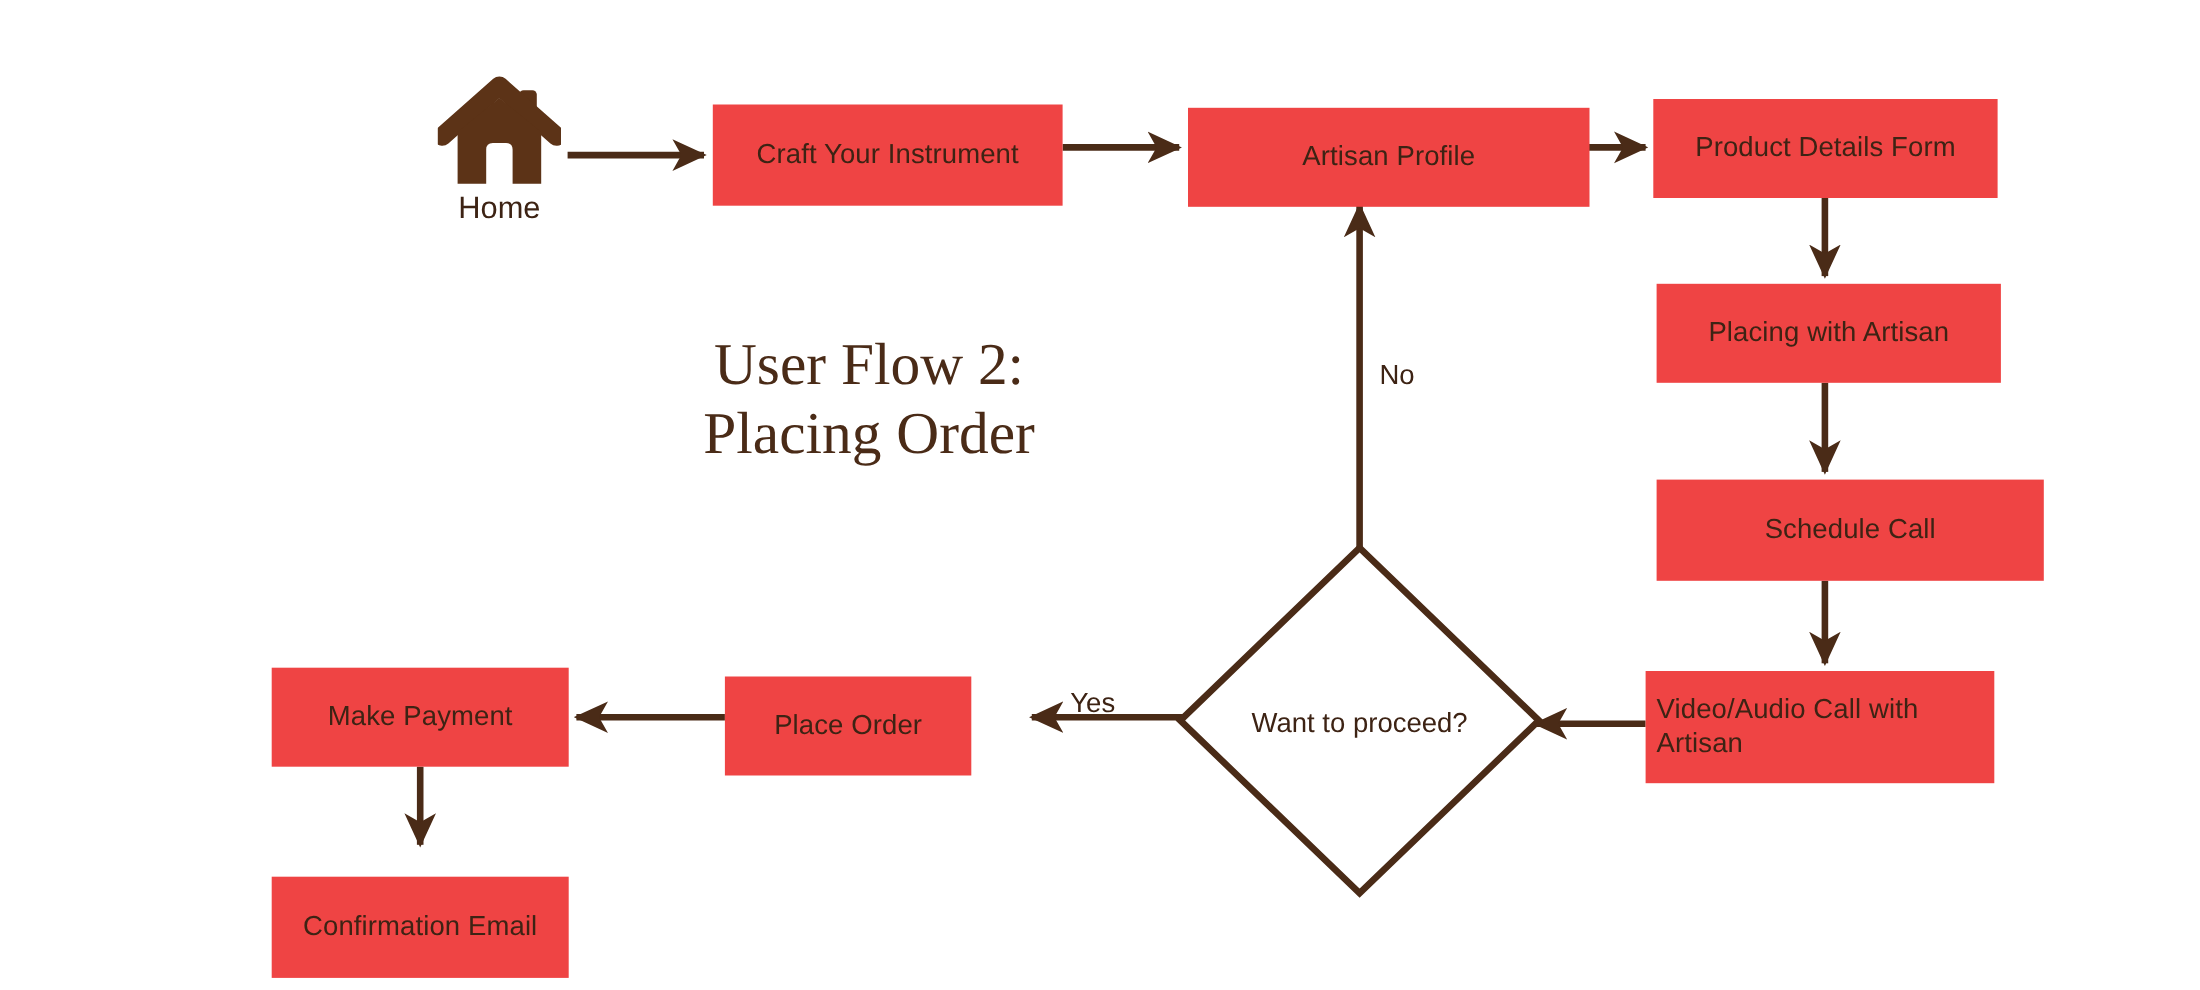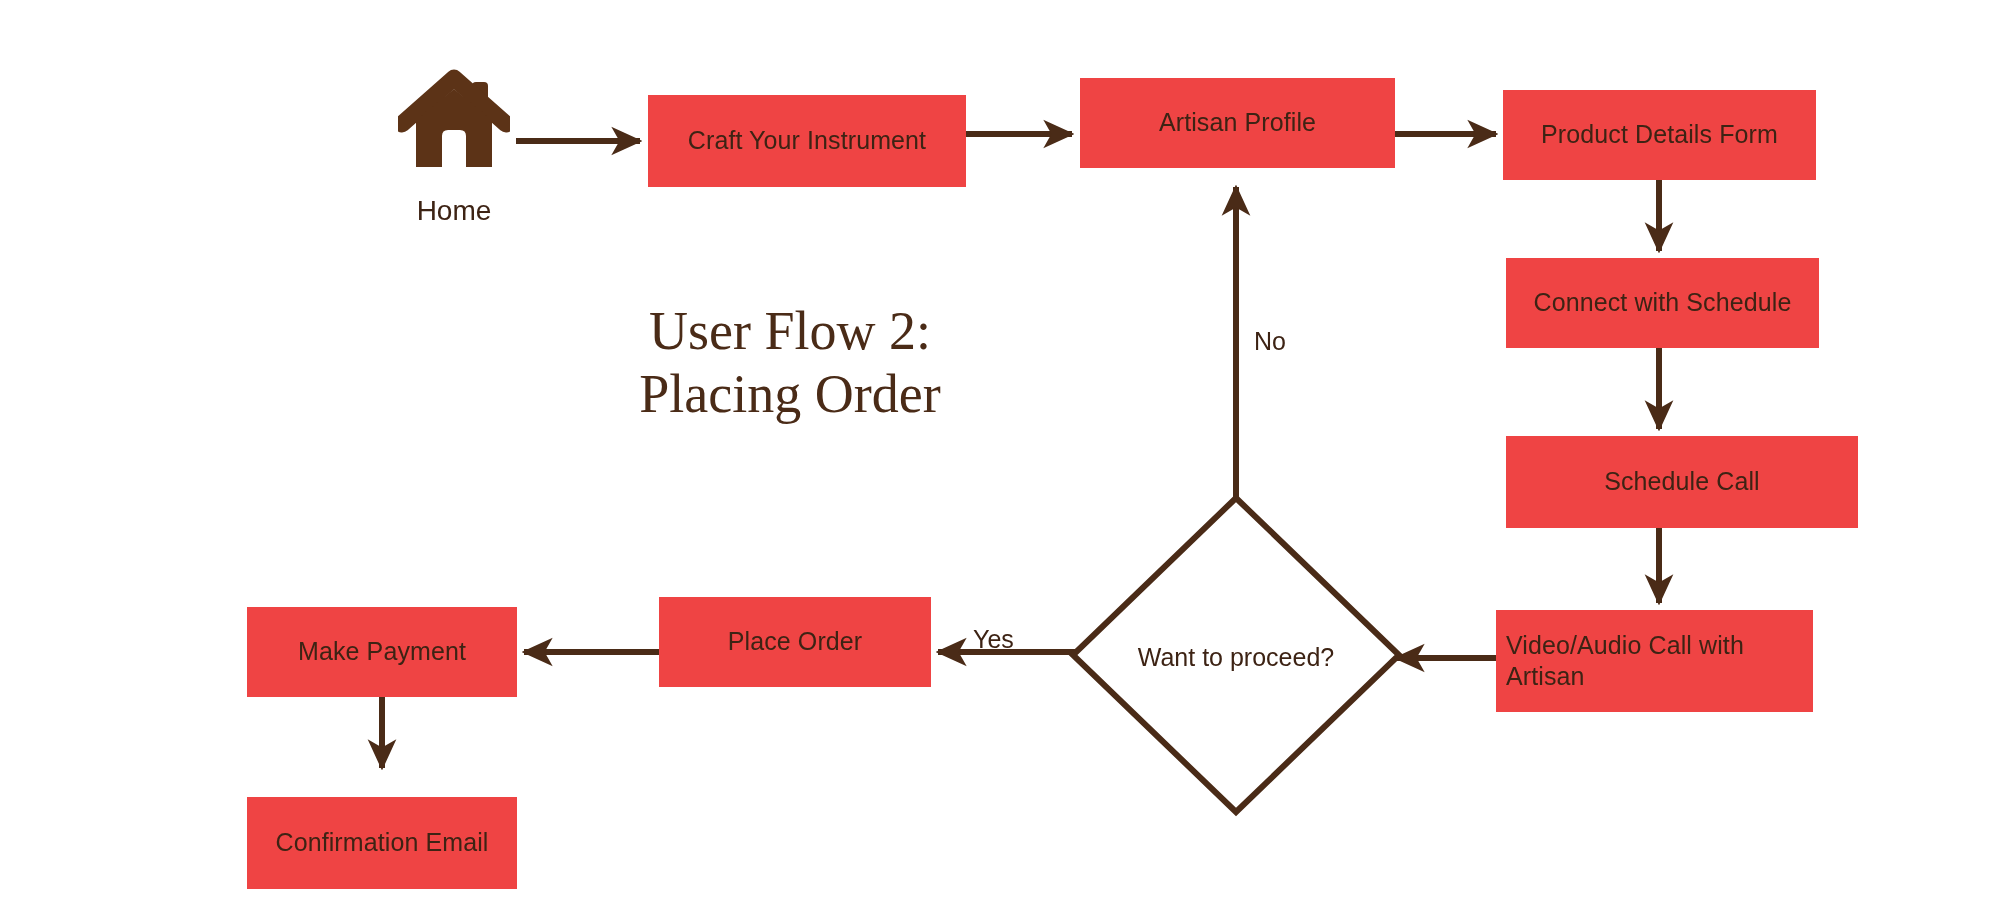--- a/index.html
+++ b/index.html
@@ -77,21 +77,20 @@
   }
   #home-label {
     position: absolute;
     left: 378px;
     top: 173px;
     width: 152px;
     text-align: center;
     color: #3D2314;
     font-family: "Liberation Sans", sans-serif;
     font-size: 28px;
-    margin-top: 22px;
   }
 </style>
 </head>
 <body>
 
 <div id="canvas">
 
   <svg id="edges" viewBox="0 0 2000 900">
     <defs>
       <marker id="arrowhead" viewBox="0 0 10 10" refX="9.2" refY="5" markerWidth="5.2" markerHeight="5.2" orient="auto-start-reverse">
@@ -136,33 +135,33 @@
     <path d="M18 52 L56 21 L94 52 L94 99 L18 99 Z
              M44 99 L44 68 Q44 62 50 62 L62 62 Q68 62 68 68 L68 99 Z" fill="#5C3317" fill-rule="evenodd"></path>
   </svg>
   <div id="home-label">Home</div>
 
   <div id="title">User Flow 2:
 Placing Order</div>
 
   <div class="node" style="left:648px;  top:95px;  width:318px; height:92px;">Craft Your Instrument</div>
 
-  <div class="node" style="left:1080px; top:78px;  width:315px; height:90px;">Artisan Profile</div>
+  <div class="node" style="left:1080px; top:98px;  width:365px; height:90px;">Artisan Profile</div>
 
   <div class="node" style="left:1503px; top:90px;  width:313px; height:90px;">Product Details Form</div>
 
-  <div class="node" style="left:1506px; top:258px; width:313px; height:90px;">Connect with Schedule</div>
+  <div class="node" style="left:1506px; top:258px; width:313px; height:90px;">Placing with Artisan</div>
 
   <div class="node" style="left:1506px; top:436px; width:352px; height:92px;">Schedule Call</div>
 
   <div class="node" style="left:1496px; top:610px; width:317px; height:102px;">Video/Audio Call with Artisan</div>
 
   <div class="diamond-label" style="left:1116px; top:613px; width:240px; height:88px;">Want to proceed?</div>
 
-  <div class="node" style="left:659px;  top:597px; width:272px; height:90px;">Place Order</div>
+  <div class="node" style="left:659px;  top:615px; width:224px; height:90px;">Place Order</div>
 
   <div class="node" style="left:247px;  top:607px; width:270px; height:90px;">Make Payment</div>
 
   <div class="node" style="left:247px;  top:797px; width:270px; height:92px;">Confirmation Email</div>
 
   <div class="edge-label" style="left:1254px; top:327px;">No</div>
 
   <div class="edge-label" style="left:973px; top:625px;">Yes</div>
 
 </div>

